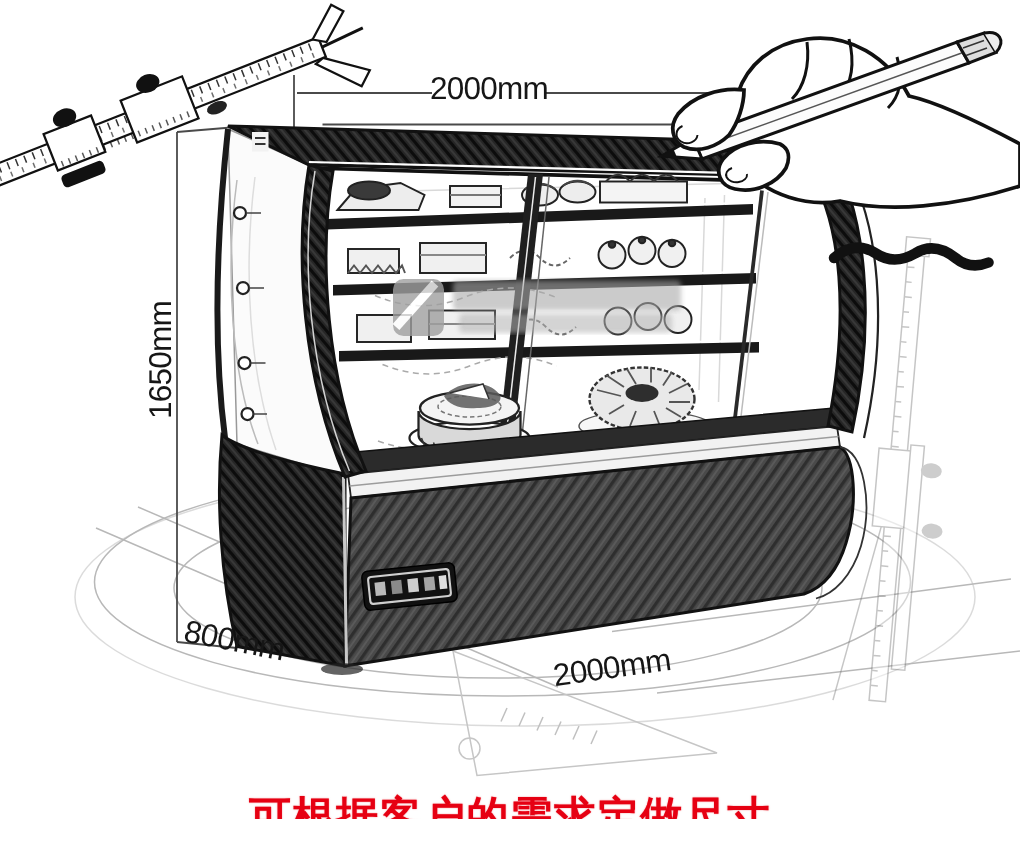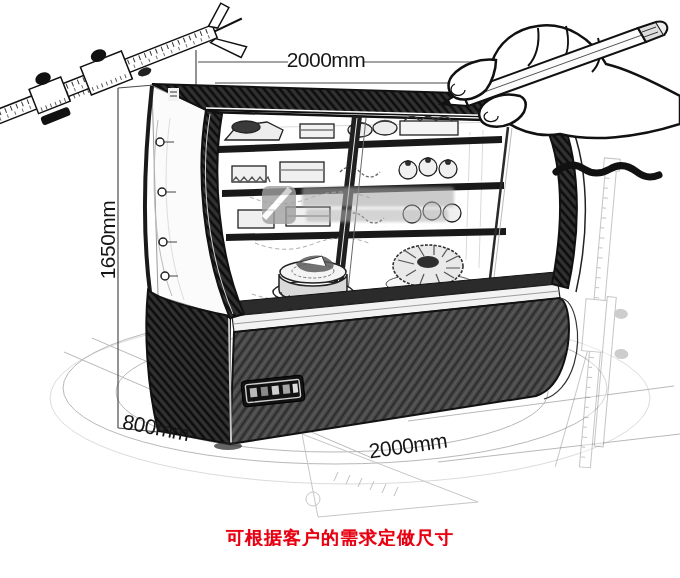--- a/index.html
+++ b/index.html
@@ -11,21 +11,21 @@
   .dim-label{
     position:absolute;color:#161616;font-size:21px;line-height:22px;
     white-space:nowrap;text-align:center;letter-spacing:-0.5px;
   }
   .dim-top{left:281px;top:49px;width:90px;}
   .dim-height{left:63px;top:229px;width:90px;height:22px;transform:rotate(-90deg);}
   .dim-depth{left:120px;top:417px;width:72px;height:22px;transform:rotate(11deg);}
   .dim-bottom{left:362px;top:435px;width:92px;height:22px;transform:rotate(-8deg);}
   .note{
     position:absolute;left:0;top:526px;width:100%;text-align:center;
-    font-size:18px;font-weight:700;letter-spacing:1px;
+    font-size:28px;font-weight:700;letter-spacing:1px;
     color:var(--note-color,#e60012);
     text-shadow:0 0 1px rgba(230,0,18,.55);
   }
 </style>
 </head>
 <body>
 
 <div class="canvas">
 
   <svg class="sketch" width="680" height="578" viewBox="0 0 680 578">

